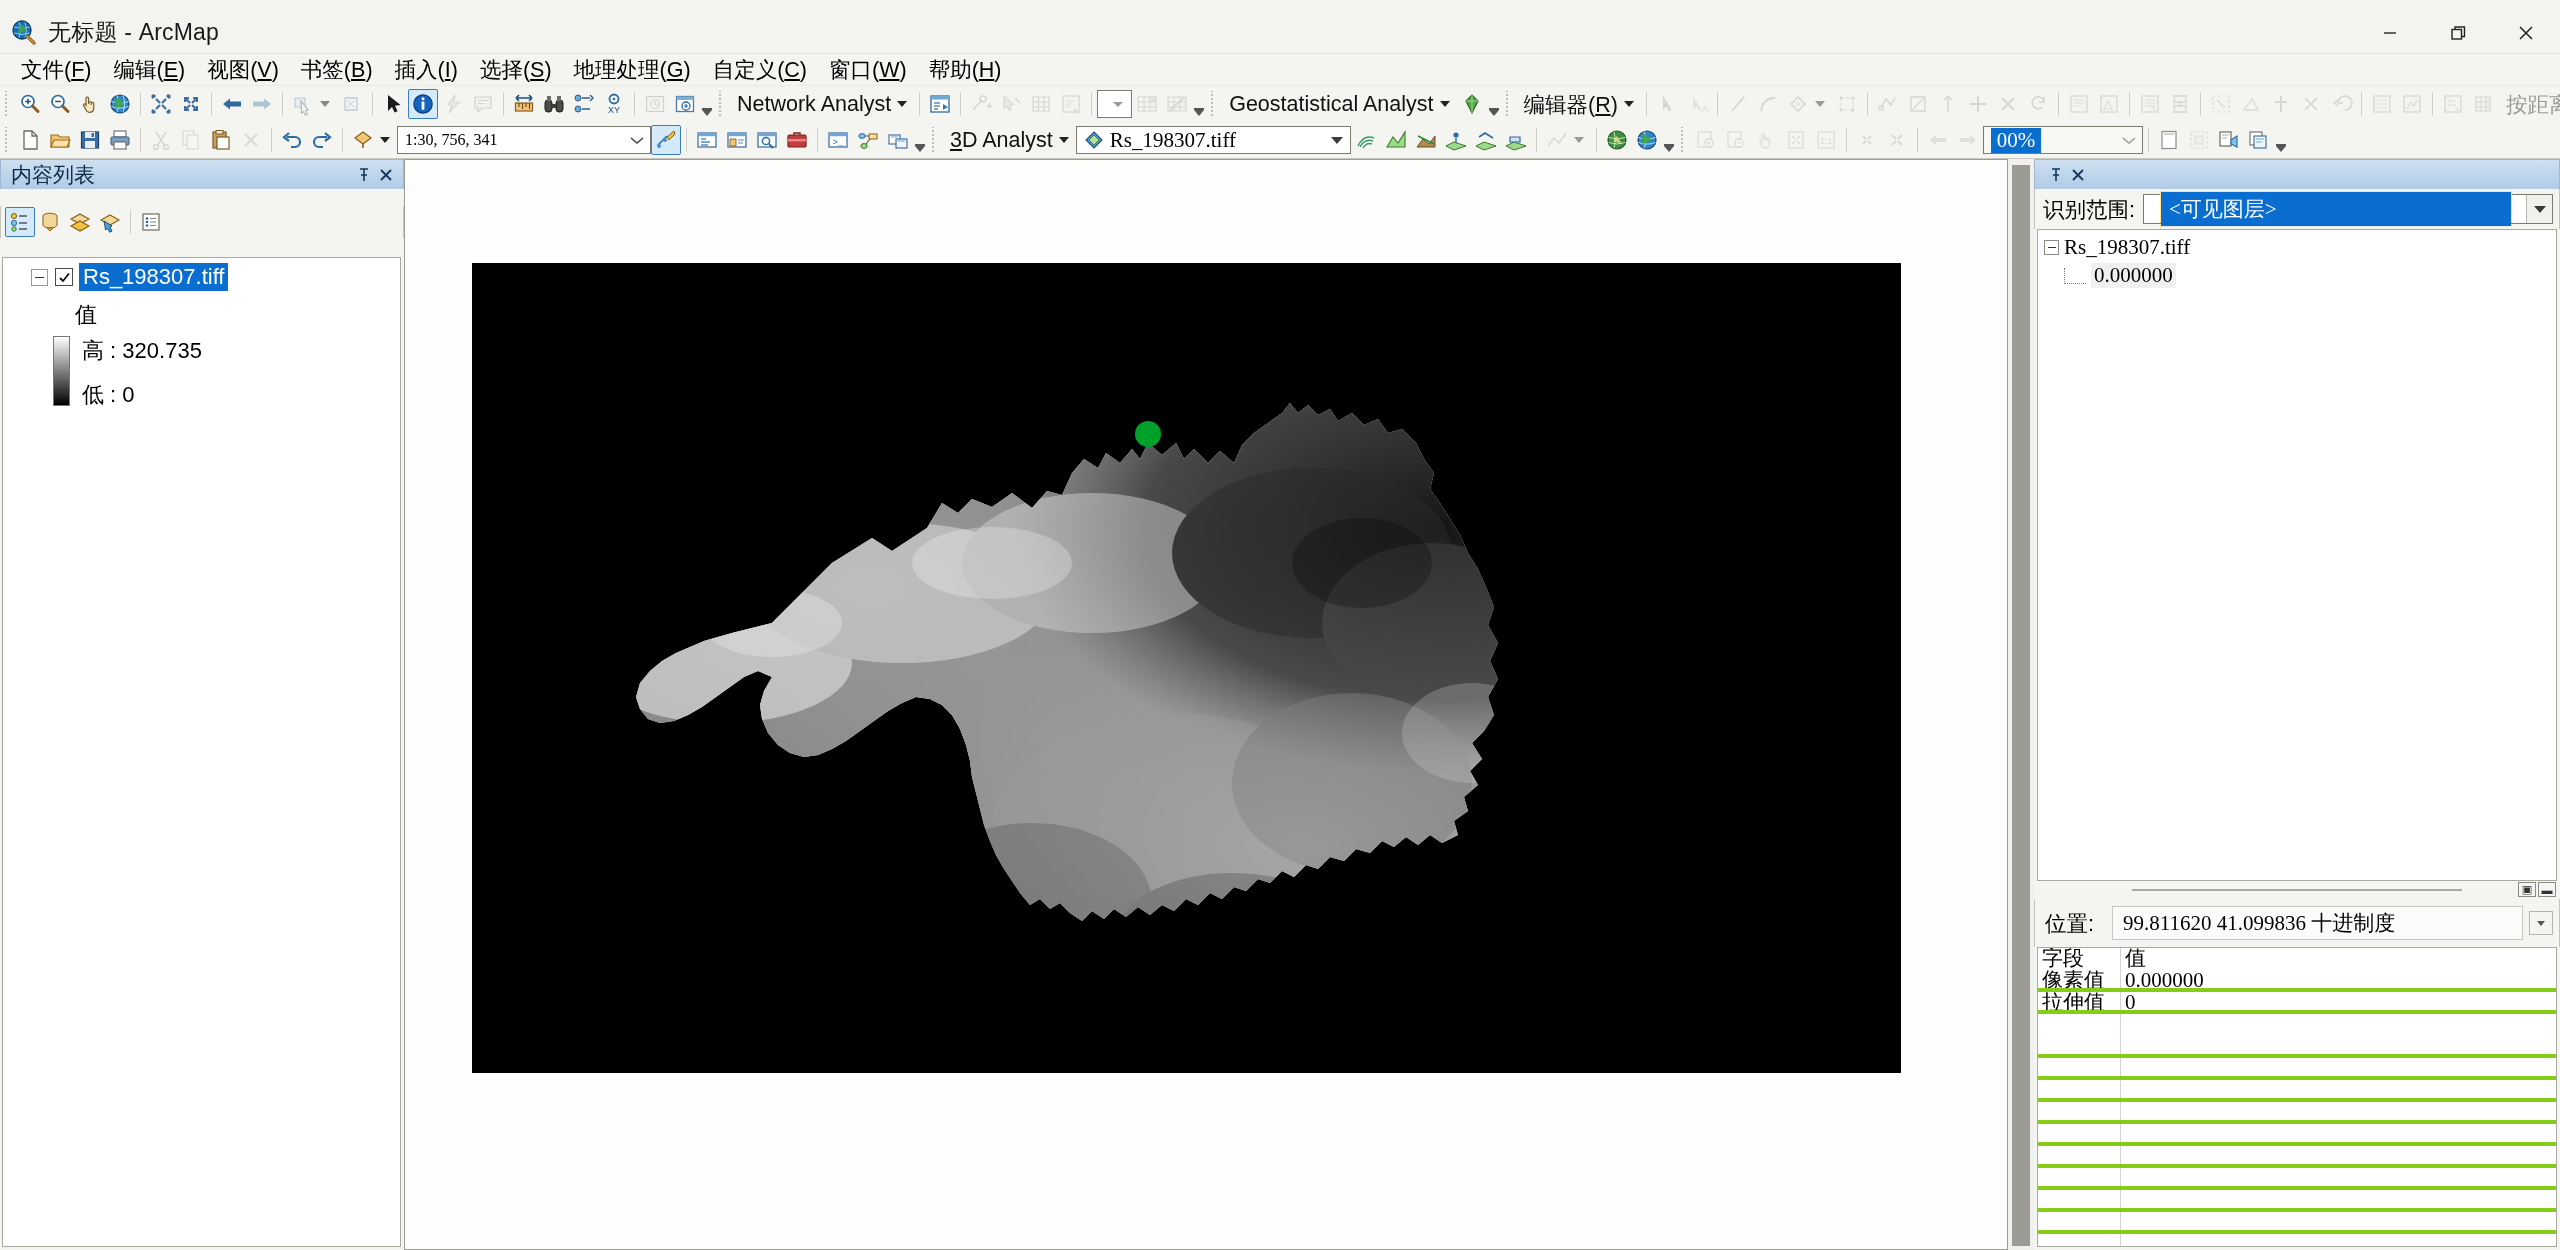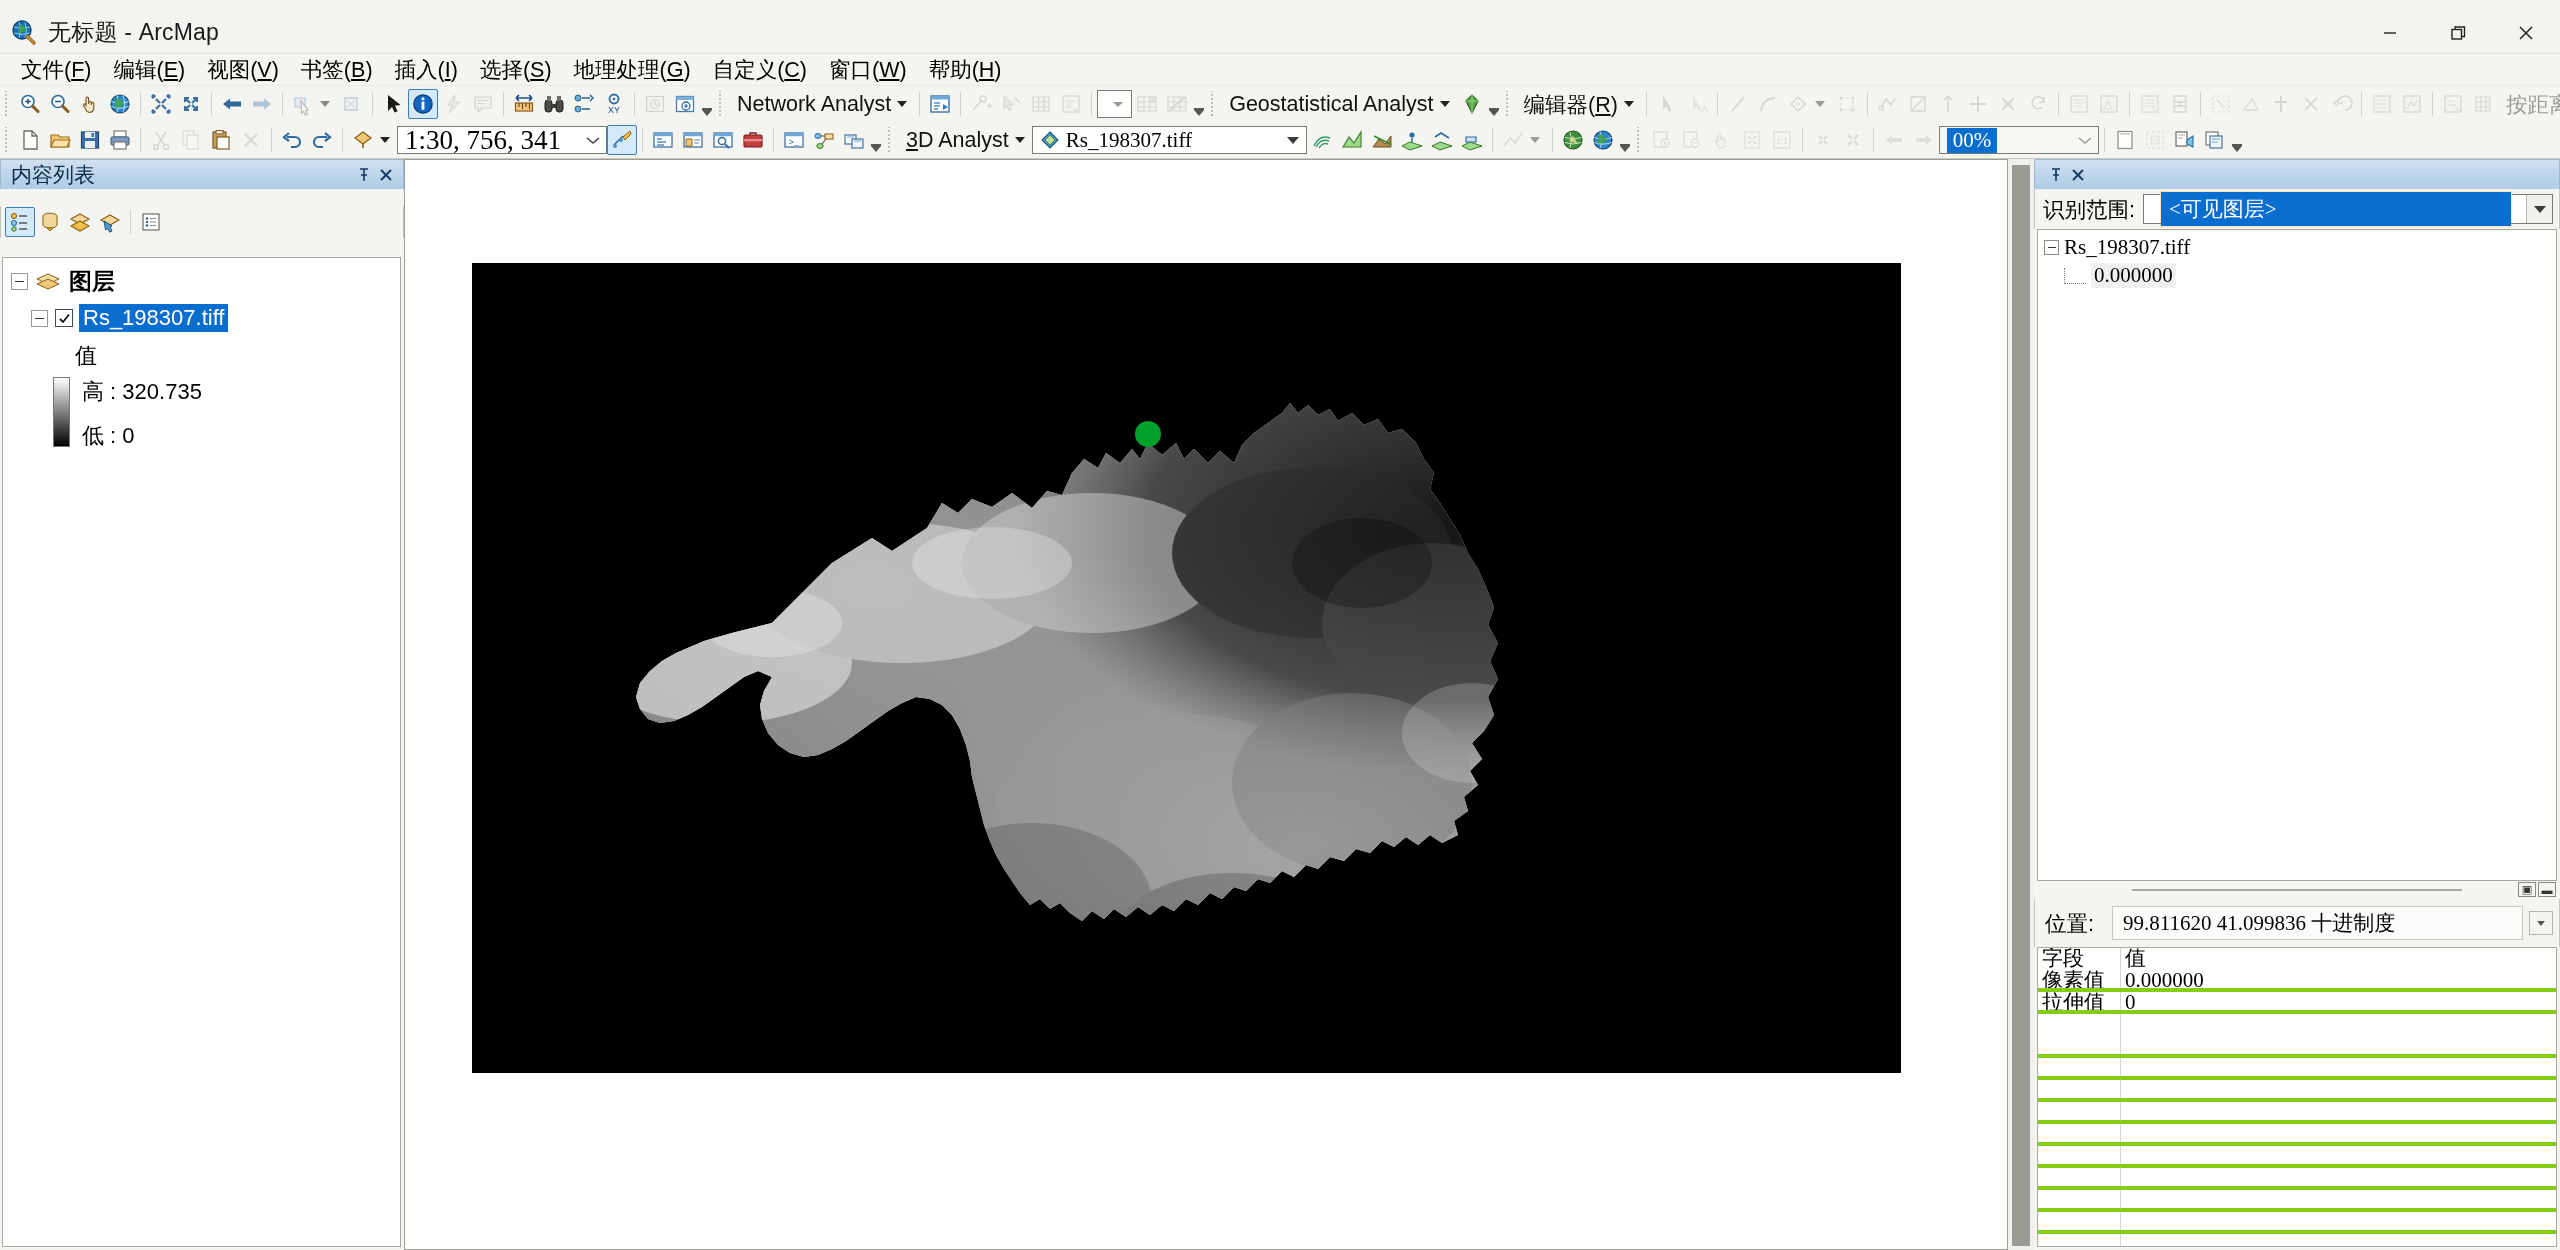--- a/index.html
+++ b/index.html
@@ -647,21 +647,21 @@
           </svg>
         </div>
       <span class="sep"></span>
       <div class="tbtn">
           <svg width="24" height="24" viewBox="0 0 24 24">
             <path d="M12 4 L20 10 L12 16 L4 10z" fill="#f2c675" stroke="#8a5f16" stroke-width="1.2"></path>
             <path d="M12 16 v4" stroke="#8a5f16" stroke-width="1.6"></path>
           </svg>
         </div>
       <span class="caret"></span>
-      <div class="combo" style="width:210px;font-size:27px">
+      <div class="combo" style="width:254px;font-size:16px">
         <span class="v">1:30, 756, 341</span>
         <span class="arrow">
             <svg width="18" height="12" viewBox="0 0 18 12">
               <path d="M3 4 L9 9 L15 4" fill="none" stroke="#444" stroke-width="1.6"></path>
             </svg>
           </span>
       </div>
       <div class="tbtn active">
           <svg width="24" height="24" viewBox="0 0 24 24">
             <path d="M4 17 l9-9" stroke="#2b6ca3" stroke-width="1.6"></path>
@@ -955,32 +955,20 @@
               <rect x="4" y="4" width="16" height="16" fill="#fff" stroke="#6b6b63" stroke-width="1.2"></rect>
               <circle cx="8" cy="8.5" r="1.3" fill="#2b6ca3"></circle>
               <circle cx="8" cy="12" r="1.3" fill="#2b6ca3"></circle>
               <circle cx="8" cy="15.5" r="1.3" fill="#2b6ca3"></circle>
               <path d="M11 8.5h6 M11 12h6 M11 15.5h6" stroke="#888" stroke-width="1.2"></path>
             </svg>
         </div>
       </div>
 
       <div class="toc-tree">
-        <div class="tnode" style="padding:8px 0 2px 8px">
-          <span class="expander">
-              <i></i>
-            </span>
-          <span style="display:flex;align-items:center;margin-right:8px">
-            <svg width="26" height="20" viewBox="0 0 26 20">
-                <path d="M13 2 L24 7 L13 12 L2 7z" fill="#f5dfa8" stroke="#8a5f16" stroke-width="1"></path>
-                <path d="M13 7 L24 12 L13 17 L2 12z" fill="#f2c675" stroke="#8a5f16" stroke-width="1"></path>
-              </svg>
-          </span>
-          <span class="lbl group">图层</span>
-        </div>
 
         <div class="tnode" style="padding-left:28px;margin-top:3px">
           <span class="expander">
               <i></i>
             </span>
           <span class="chk">
             <svg width="13" height="13" viewBox="0 0 13 13">
                 <path d="M2 7 L5 10 L11 2.5" fill="none" stroke="#111" stroke-width="1.8"></path>
               </svg>
           </span>

